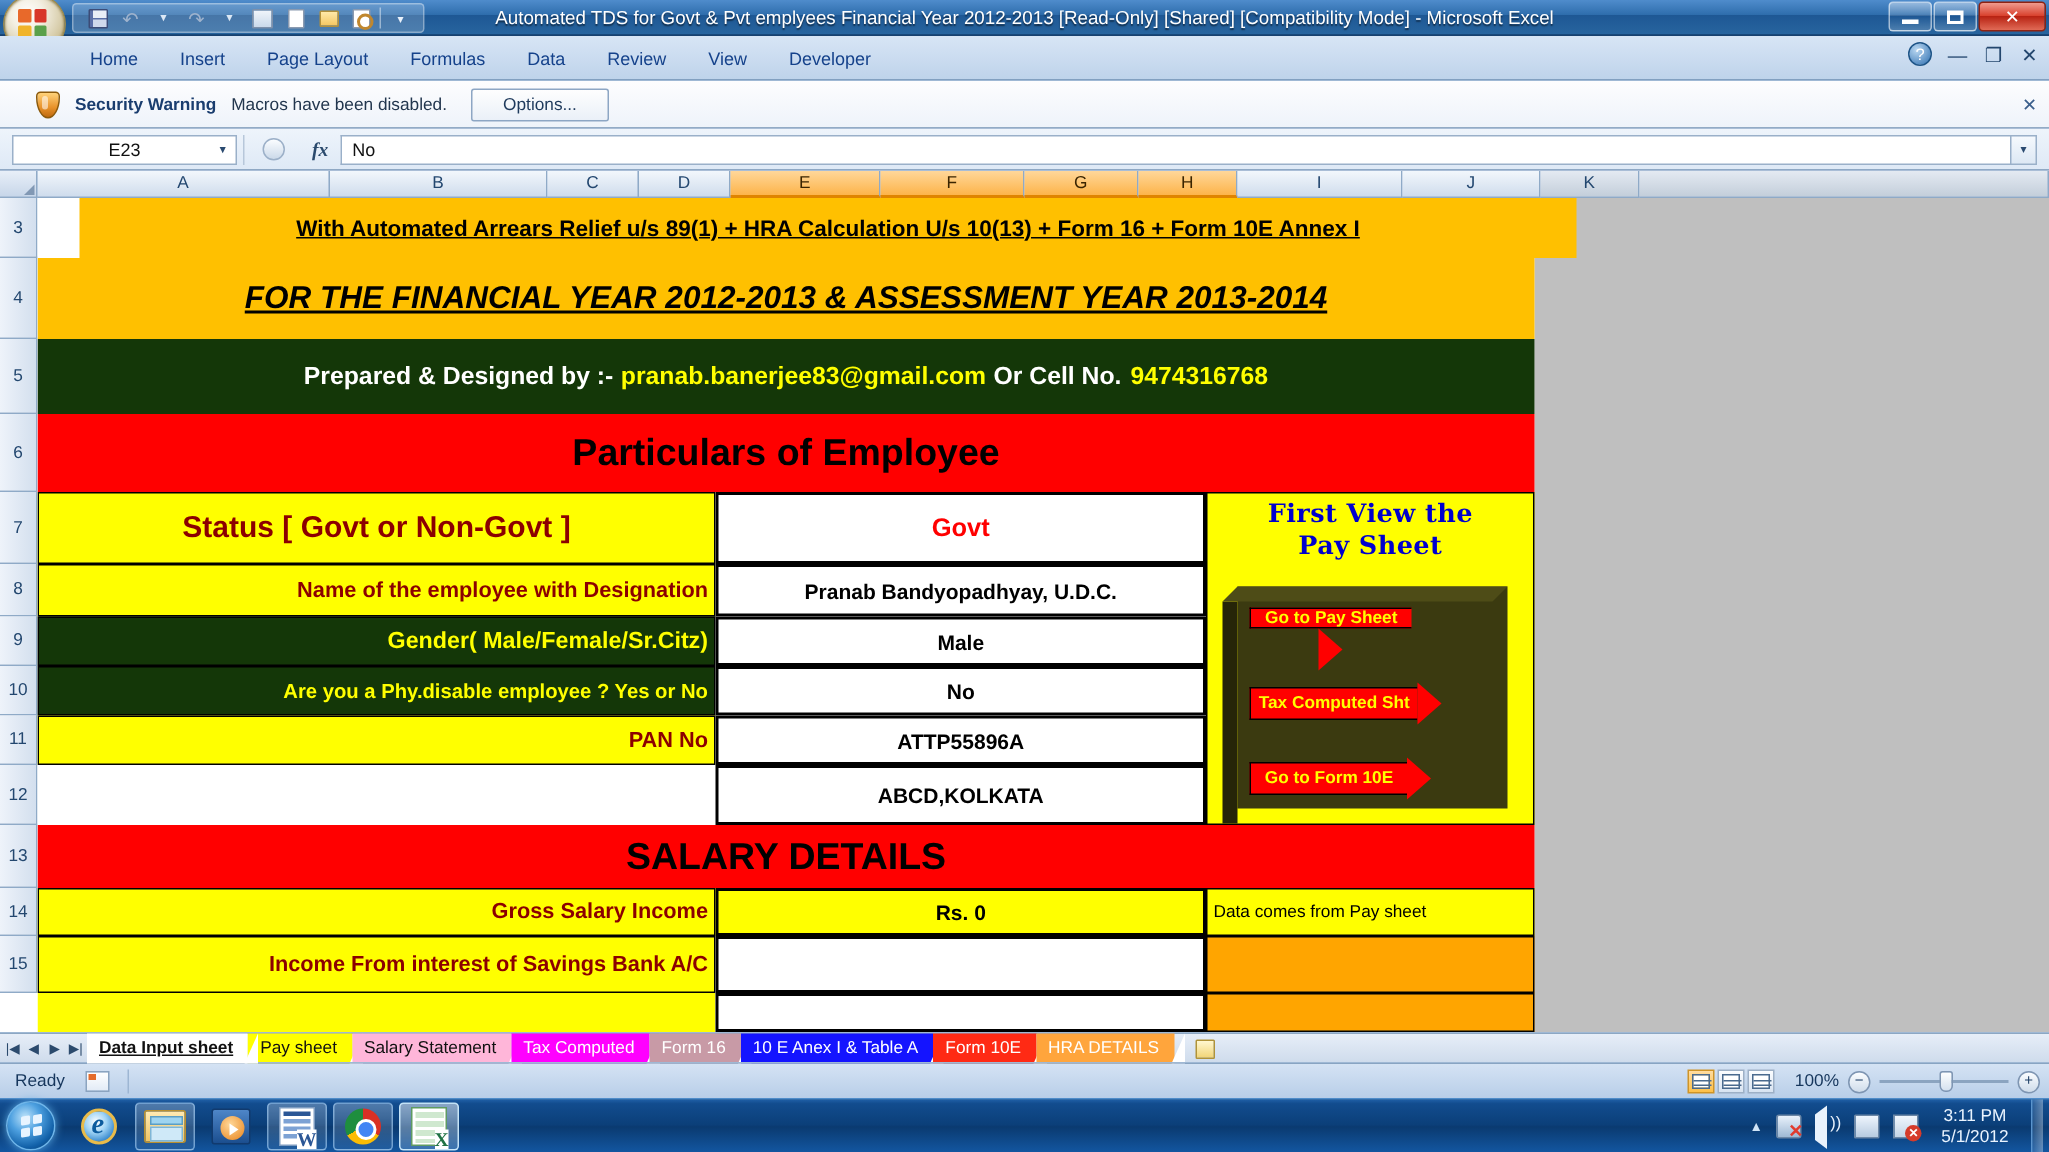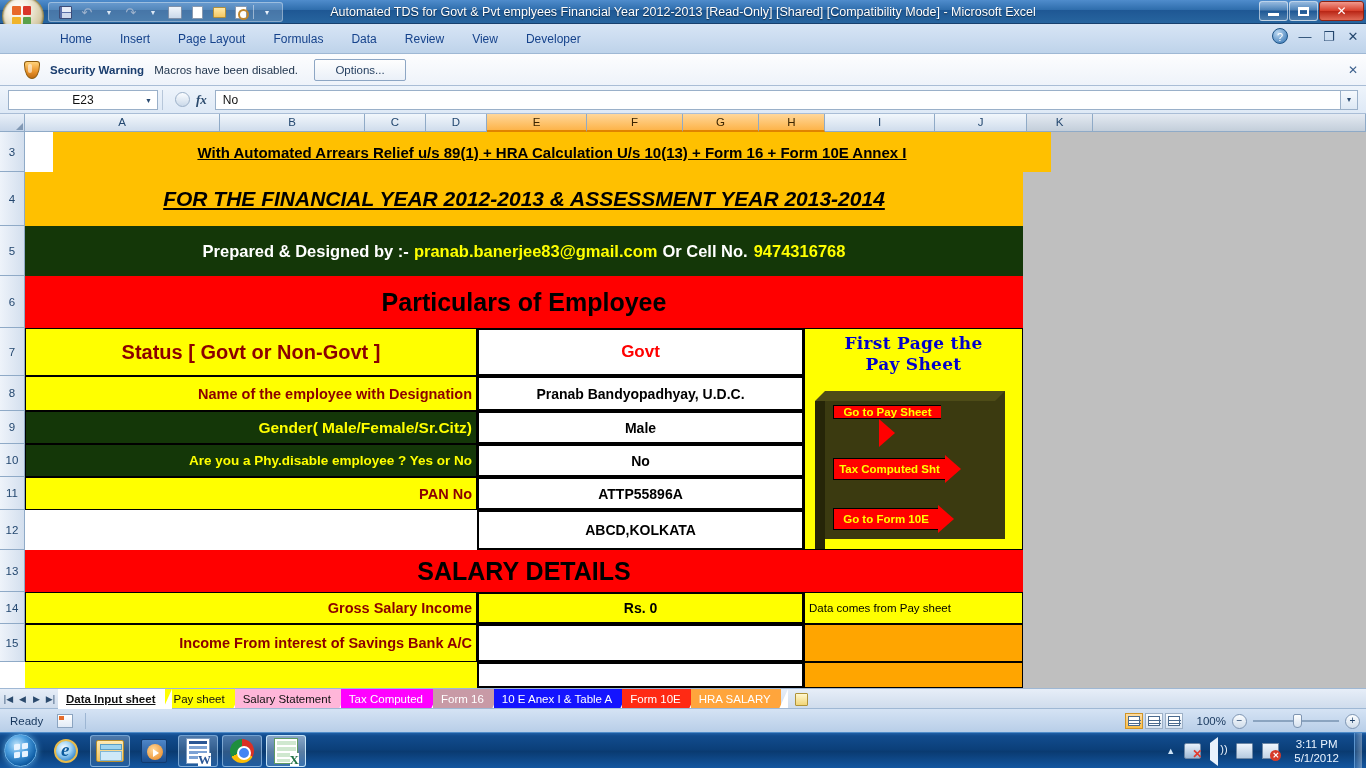--- a/index.html
+++ b/index.html
@@ -112,21 +112,21 @@
     background:linear-gradient(to bottom,#eef4fb,#dee9f6);
     border-bottom:1px solid #a9bdd6; display:flex; align-items:center;
   }
   .namebox{
     width:150px; height:20px; margin-left:8px; background:#fff;
     border:1px solid #9ab0c9; display:flex; align-items:center; justify-content:center;
     font-size:12px; color:#111; position:relative;
   }
   .namebox .cv{ position:absolute; right:5px; top:6px; font-size:7px; color:#2a4a70;}
   .fb-sep{ width:1px;height:20px;background:#b7c7da;margin:0 4px;}
-  .fb-btns{ display:flex; align-items:center; gap:6px; padding:0 8px;}
+  .fb-btns{ display:flex; align-items:center; gap:18px; padding:0 8px;}
   .fbcircle{ width:15px;height:15px;border-radius:50%;
     background:linear-gradient(to bottom,#fbfdff,#cbd9e9); border:1px solid #9cb0c8;}
   .fx{ font-style:italic; font-family:"Liberation Serif",serif; font-size:13px; color:#2b4a6d; font-weight:bold;}
   .fbinput{ flex:1; height:20px; background:#fff; border:1px solid #9ab0c9; border-right:none;
     display:flex;align-items:center; padding-left:7px; font-size:12px; color:#111;}
   .fbexpand{ width:18px;height:20px;background:linear-gradient(to bottom,#f5f9fd,#dde8f4);
     border:1px solid #9ab0c9; display:flex;align-items:center;justify-content:center;
     font-size:8px;color:#2a4a70; margin-right:8px;}
 
   
@@ -471,21 +471,21 @@
     <div class="cell dgreen t-right lbl-grn-sm bordthin" style="left:0;top:312px;width:452px;height:33px;padding-right:4px;">Are you a Phy.disable employee ? Yes or No</div>
     <div class="cell white t-center val-md bord" style="left:452px;top:312px;width:327px;height:33px;">No</div>
 
     <div class="cell yellow t-right lbl-md bordthin" style="left:0;top:345px;width:452px;height:33px;">PAN No</div>
     <div class="cell white t-center val-md bord" style="left:452px;top:345px;width:327px;height:33px;">ATTP55896A</div>
 
     <div class="cell white t-center val-md bord" style="left:452px;top:378px;width:327px;height:40px;">ABCD,KOLKATA</div>
 
     <div class="navpanel bordthin" style="left:779px;top:196px;width:219px;height:222px;">
       <div class="navtitle">
-        <div>First Page the</div>
+        <div>First View the</div>
         <div>Pay Sheet</div>
       </div>
 
       <div class="box3d" style="left:20px;top:62px;width:180px;height:148px;"></div>
 
       <div class="arrowbtn" style="left:28px;top:76px;flex-direction:column;">
         <div class="arrowbody" style="width:108px">Go to Pay  Sheet</div>
         <div class="arrowhead"></div>
       </div>
 
@@ -524,21 +524,21 @@
     <span class="navb">▶|</span>
   </div>
   <div class="tabs">
     <div class="tab active" style="background:#ffffff;">Data Input sheet</div>
     <div class="tab" style="background:#ffff00;color:#111;">Pay sheet</div>
     <div class="tab" style="background:#ffb6d9;color:#111;">Salary Statement</div>
     <div class="tab" style="background:#ff00ff;color:#ffffff;">Tax Computed</div>
     <div class="tab" style="background:#c89aa6;color:#ffffff;">Form 16</div>
     <div class="tab" style="background:#1414ff;color:#ffffff;">10 E Anex I &amp; Table A</div>
     <div class="tab" style="background:#ff2a14;color:#ffffff;">Form 10E</div>
-    <div class="tab" style="background:#ffa53c;color:#ffffff;">HRA SALARY</div>
+    <div class="tab" style="background:#ffa53c;color:#ffffff;">HRA DETAILS</div>
     <div class="tabadd">
         <span class="tabadd-ico"></span>
       </div>
   </div>
 </div>
 
 <div class="statusbar">
   <div class="ready">Ready</div>
   <div class="stat-ico"></div>
   <div class="stat-sep"></div>

